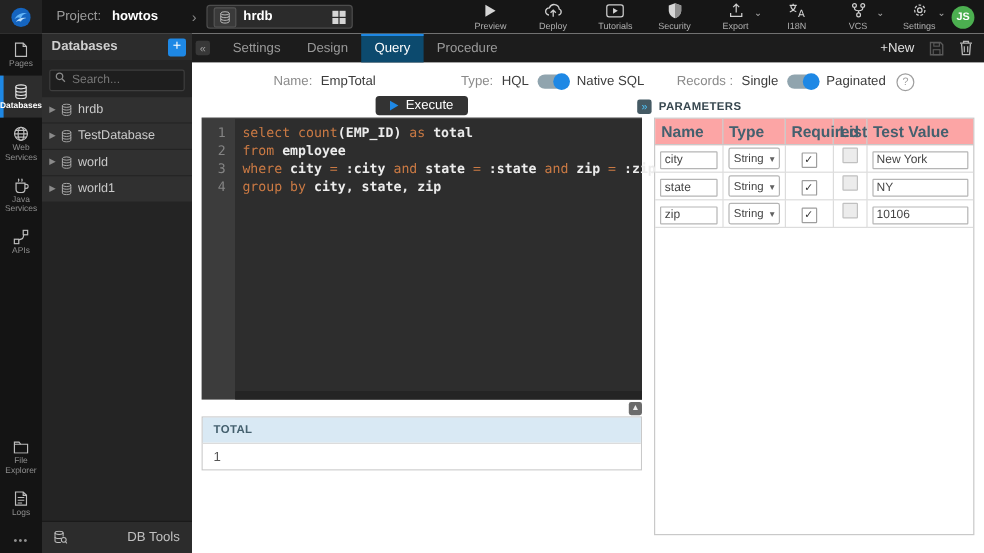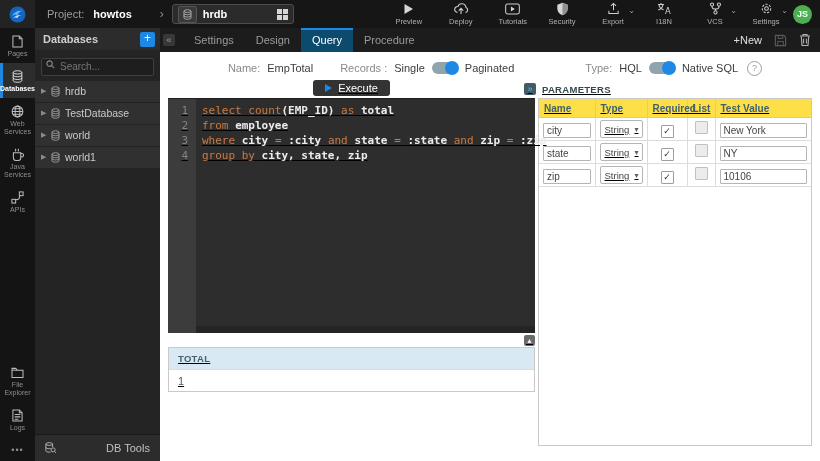--- a/index.html
+++ b/index.html
@@ -87,21 +87,21 @@
   .cfg .lab{color:#8a8a8a;margin-right:7px;}
   .cfg .val{color:#3c3c3c;}
   .cfg .grp{display:flex;align-items:center;}
   .toggle{width:26px;height:12px;border-radius:6px;background:#90a4ae;position:relative;margin:0 7px;cursor:pointer;}
   .toggle::after{content:"";position:absolute;right:-1px;top:-1px;width:14px;height:14px;border-radius:50%;background:#1e88e5;}
   .help{width:13px;height:13px;border:1px solid #9e9e9e;border-radius:50%;color:#9e9e9e;font-size:9px;line-height:13px;
     text-align:center;margin-left:9px;cursor:pointer;}
   .help::before{content:"?";}
 
   
-  .work{display:flex;gap:3px;flex:1;min-height:0;text-decoration:underline;}
+  .work{display:flex;gap:10px;flex:1;min-height:0;}
   .leftcol{width:367px;flex:none;display:flex;flex-direction:column;}
   .execrow{height:18px;display:flex;justify-content:center;flex:none;}
   .execbtn{background:#333;border-radius:3px;color:#fff;font-size:11px;display:flex;align-items:center;gap:6px;
     padding:0 12px;height:16px;cursor:pointer;}
   .play{width:0;height:0;border-left:7px solid #1e88e5;border-top:4px solid transparent;border-bottom:4px solid transparent;}
 
   .editor{height:235px;background:linear-gradient(to right,#3c3c3c 0,#3c3c3c 28px,#2d2d2d 28px);
     border-top:1px solid #1f1f1f;font-family:"DejaVu Sans Mono",monospace;font-size:11px;line-height:15px;
     padding-top:4px;flex:none;position:relative;box-sizing:border-box;cursor:text;}
   .editor::after{content:"";position:absolute;left:28px;right:0;bottom:0;height:7px;background:#242424;}
@@ -124,21 +124,21 @@
 
   
   .rightcol{flex:1;display:flex;flex-direction:column;min-width:0;}
   .params-head{height:18px;display:flex;align-items:center;gap:6px;margin-left:-14px;flex:none;}
   .expand-btn{width:12px;height:12px;background:#455a64;border-radius:2px;color:#4fc3f7;font-size:9px;line-height:12px;
     text-align:center;cursor:pointer;}
   .expand-btn::before{content:"»";}
   .params-title{font-size:9.5px;font-weight:bold;color:#37474f;letter-spacing:.3px;}
   .params-box{border:1px solid #c9c9c9;height:348px;box-sizing:border-box;flex:none;background:#fff;}
   table.ptab{width:100%;border-collapse:collapse;table-layout:fixed;}
-  .ptab th{background:#fde047;border:1px solid #c9c9c9;border-top:none;font-size:10px;font-weight:bold;color:#44606e;
+  .ptab th{background:#fca5a5;border:1px solid #c9c9c9;border-top:none;font-size:13px;font-weight:bold;color:#44606e;
     text-align:left;padding:3px 5px;height:12px;}
   .ptab th:first-child{border-left:none;}.ptab th:last-child{border-right:none;}
   .ptab td{border:1px solid #dcdcdc;border-left:1px solid #c9c9c9;padding:2px 4px;height:17px;}
   .ptab td:first-child{border-left:none;}.ptab td:last-child{border-right:none;}
   .c-name{width:56px;}.c-type{width:52px;}.c-req{width:40px;}.c-list{width:28px;}
   .pinput{width:100%;height:15px;box-sizing:border-box;border:1px solid #b5b5b5;border-radius:1px;font-size:10px;
     color:#444;padding:0 3px;font-family:"Liberation Sans",sans-serif;}
   .psel{height:16px;border:1px solid #b5b5b5;border-radius:2px;font-size:9.5px;color:#444;display:flex;
     align-items:center;padding:0 3px 0 4px;cursor:pointer;background:#fff;}
   .psel .sv{flex:1;}
@@ -451,31 +451,31 @@
         </div>
       </div>
 
       <div class="content">
 
         <div class="cfg">
           <div class="grp">
             <span class="lab">Name:</span>
             <span class="val">EmpTotal</span>
           </div>
+          <div class="grp" style="margin-left:71px;">
+            <span class="lab">Type:</span>
+            <span class="val">HQL</span>
+            <span class="toggle"></span>
+            <span class="val">Native SQL</span>
+          </div>
           <div class="grp" style="margin-left:27px;">
             <span class="lab">Records :</span>
             <span class="val">Single</span>
             <span class="toggle"></span>
             <span class="val">Paginated</span>
-          </div>
-          <div class="grp" style="margin-left:71px;">
-            <span class="lab">Type:</span>
-            <span class="val">HQL</span>
-            <span class="toggle"></span>
-            <span class="val">Native SQL</span>
           </div>
           <span class="help"></span>
         </div>
 
         <div class="work">
 
           <div class="leftcol">
             <div class="execrow">
               <div class="execbtn">
                 <span class="play"></span>

